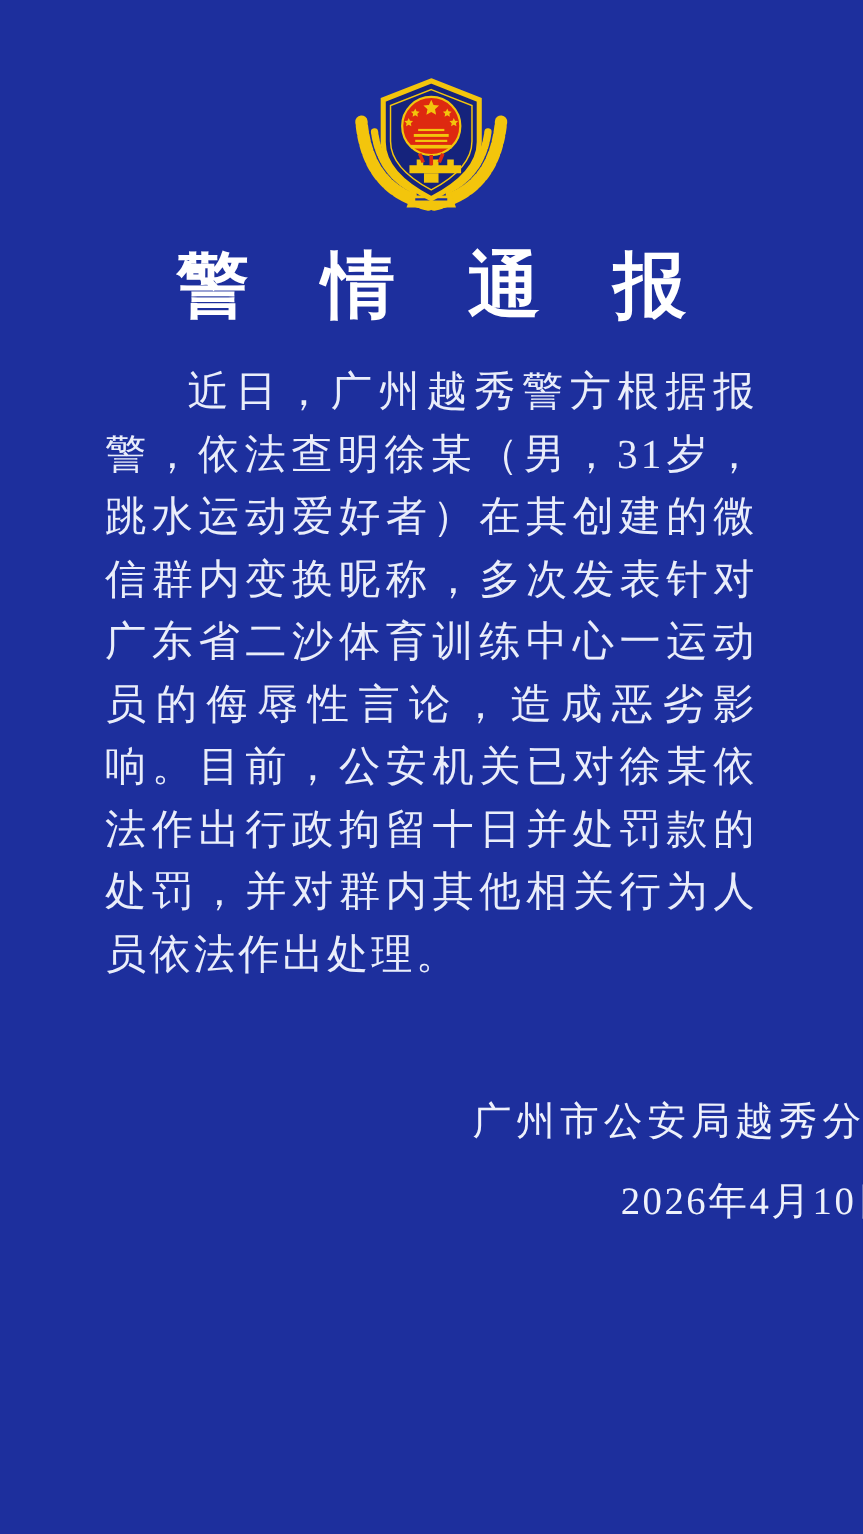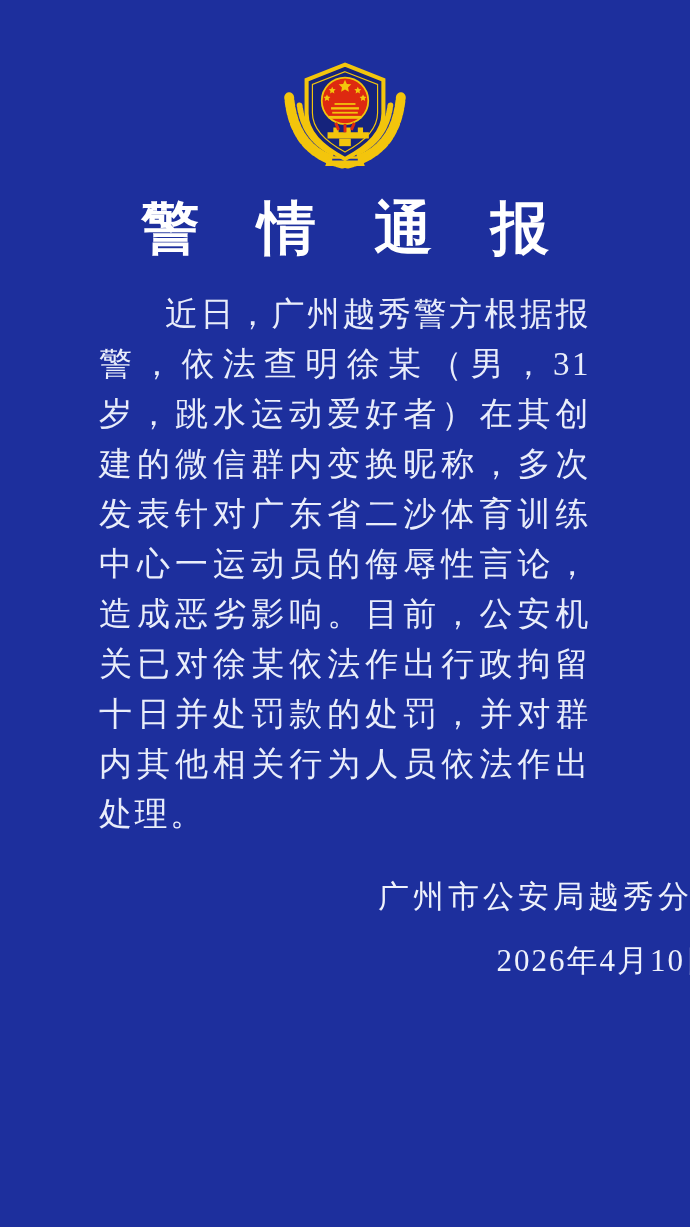--- a/index.html
+++ b/index.html
@@ -40,21 +40,21 @@
     letter-spacing: 22px;
     padding-left: 22px; 
     line-height: 1.15;
     font-family: "Liberation Serif", "DejaVu Serif", serif;
   }
   .notice-body {
     margin: 26px 84px 0 84px;
     color: #e9edfa;
   }
   .notice-body p {
-    margin: 15px;
+    margin: 0;
     font-size: 33px;
     line-height: 50px;
     letter-spacing: 2.5px;
     text-align: justify;
     text-indent: 2em;
     font-weight: 400;
   }
   .sign-block {
     position: absolute;
     left: 0;

